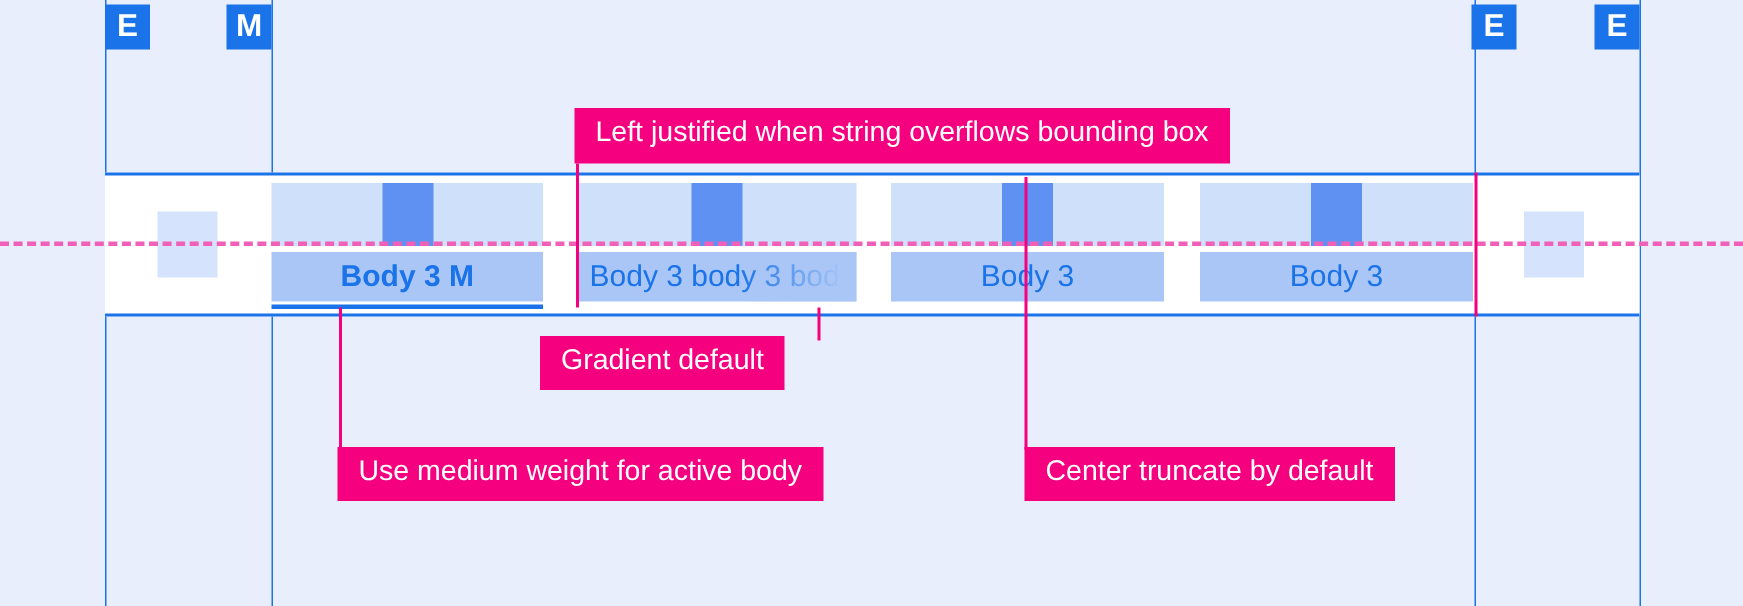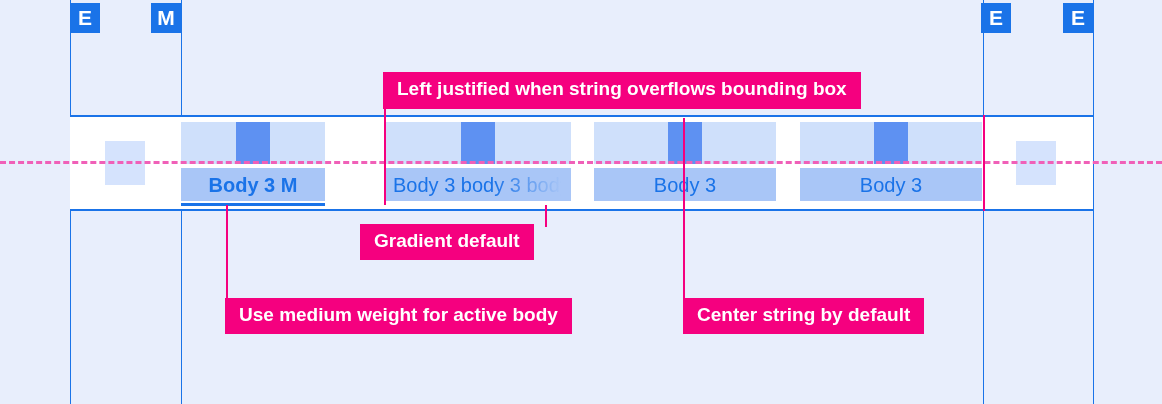--- a/index.html
+++ b/index.html
@@ -136,21 +136,21 @@
     background: #d5e3fd;
     top: 141px;
   }
 
   
   .note {
     position: absolute;
     background: #f5007f;
     color: #ffffff;
     font-size: 19px;
-    font-weight: bold;
+    font-weight: normal;
     padding: 6px 14px 8px 14px;
     white-space: nowrap;
     box-sizing: border-box;
   }
   .leader {
     position: absolute;
     width: 2px;
     background: #f5007f;
   }
 </style>
@@ -167,21 +167,21 @@
   <div class="badge" style="left:70px; top:3px;">E</div>
   <div class="badge" style="left:151px; top:3px;">M</div>
   <div class="badge" style="left:981px; top:3px;">E</div>
   <div class="badge" style="left:1063px; top:3px;">E</div>
 
   <div id="component-band"></div>
 
   <div class="edge-square" style="left:105px;"></div>
   <div class="edge-square" style="left:1016px;"></div>
 
-  <div class="cell center active" style="left:181px; width:144px;">
+  <div class="cell center active" style="left:181px; width:181px;">
     <div class="icon-band">
       <div class="icon-square"></div>
     </div>
     <div class="label-band">
       <div class="label-text">Body 3 M</div>
     </div>
     <div class="active-bar"></div>
   </div>
 
   <div class="cell left" style="left:385px; width:186px;">
@@ -217,17 +217,17 @@
   <div class="leader" style="left:384px; top:109px; height:96px;"></div>
   <div class="note" style="left:383px; top:72px; height:37px;">Left justified when string overflows bounding box</div>
 
   <div class="leader" style="left:545px; top:205px; height:22px;"></div>
   <div class="note" style="left:360px; top:224px;">Gradient default</div>
 
   <div class="leader" style="left:226px; top:205px; height:95px;"></div>
   <div class="note" style="left:225px; top:298px;">Use medium weight for active body</div>
 
   <div class="leader" style="left:683px; top:118px; height:182px;"></div>
-  <div class="note" style="left:683px; top:298px;">Center string by default</div>
+  <div class="note" style="left:683px; top:298px;">Center truncate by default</div>
 
   <div class="leader" style="left:983px; top:115px; height:96px;"></div>
 
 </div>
 
 </body></html>

